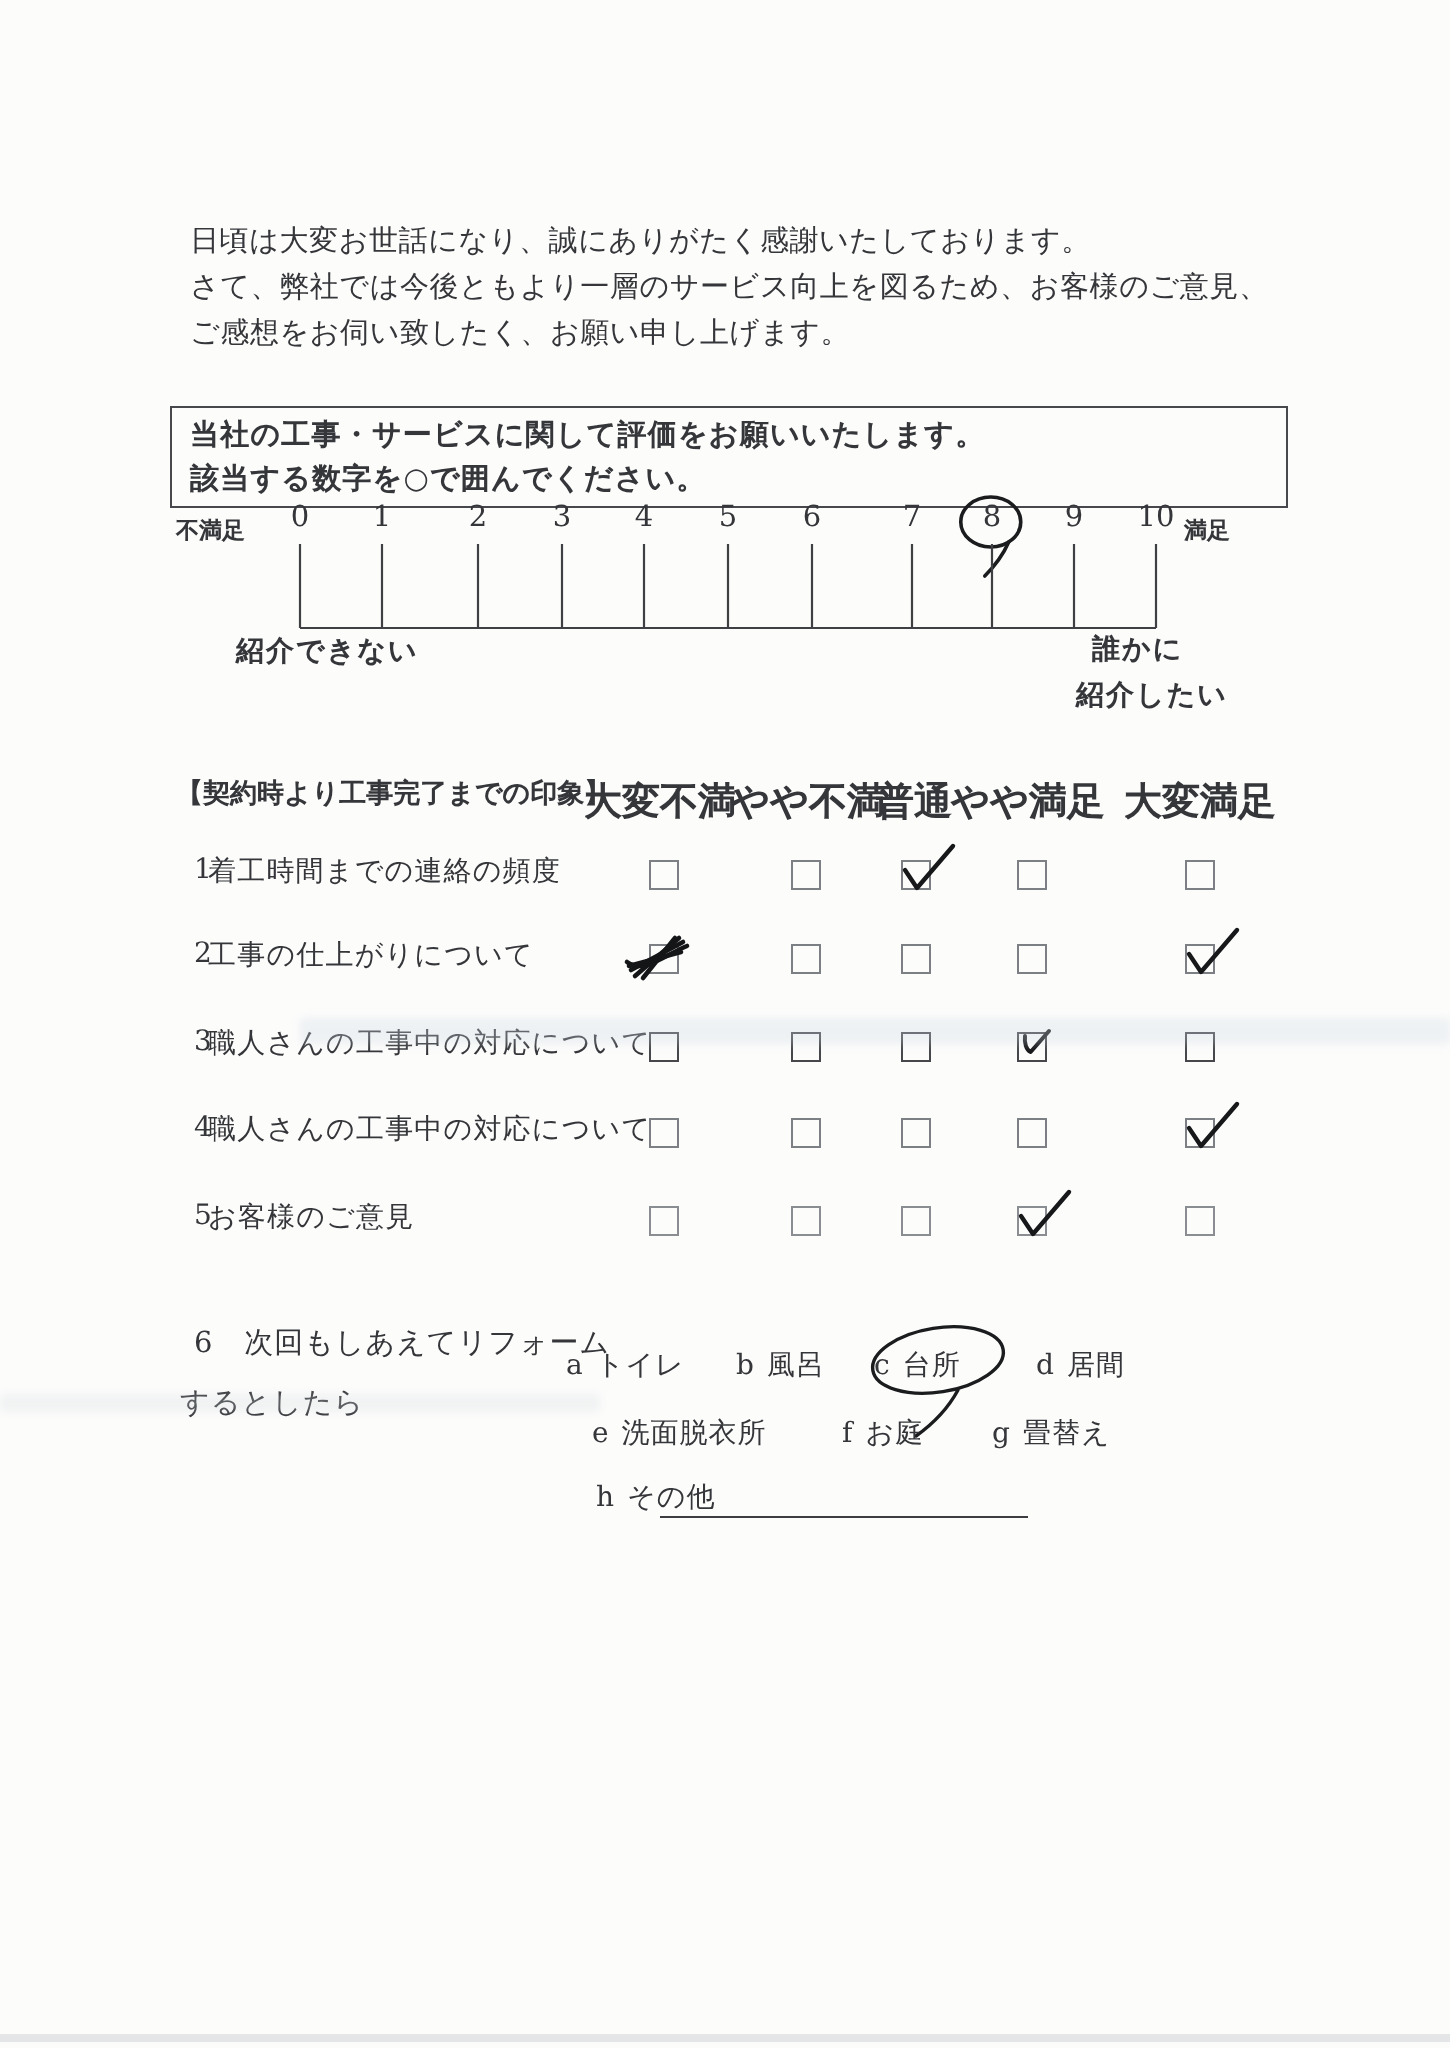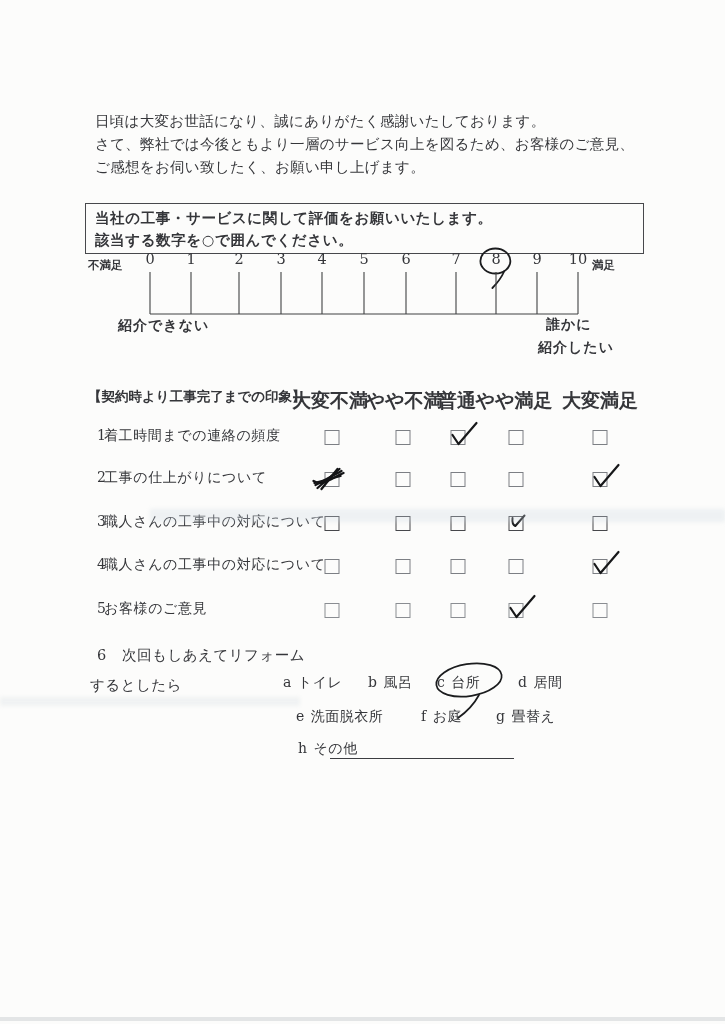--- a/index.html
+++ b/index.html
@@ -35,21 +35,21 @@
   .t-row { position:absolute; left:0; width:725px; height:22px; }
   .row-no { position:absolute; left:97px; font-size:14px; }
   .row-label { position:absolute; left:104px; font-size:14px; letter-spacing:0.6px; white-space:nowrap; }
   .cb { position:absolute; top:3px; width:13px; height:13px;
         border:1.4px solid #7c7f84; transform:translateX(-50%); background:transparent; }
   .t-row[data-row="2"] .cb { border-color:#46474b; border-width:1.7px; }
   .t-row[data-row="4"] .cb { border-color:#8a8d92; }
   .cb svg { overflow:visible; }
 
   
-  .q6 { position:absolute; font-size:14.5px; letter-spacing:0.5px; white-space:nowrap; }
+  .q6 { position:absolute; font-size:14.5px; letter-spacing:0.5px; white-space:nowrap;margin-top:16px; }
   .opt { position:absolute; font-size:14px; letter-spacing:0.5px; white-space:nowrap; }
   .opt-key { margin-right:6px; }
   .other-line { position:absolute; left:330px; top:740px; width:184px; height:18px;
                 border-bottom:1.3px solid #3c3d41; }
 
   
   .smudge { position:absolute; filter:blur(2px); pointer-events:none; }
   .smudge1 { left:150px; top:509px; width:575px; height:13px; background:rgba(205,214,224,0.30); }
   .smudge2 { left:0px; top:697px; width:300px; height:9px; background:rgba(210,216,222,0.26); }
   .bottom-edge { position:absolute; left:0; top:1017px; width:725px; height:4px;

